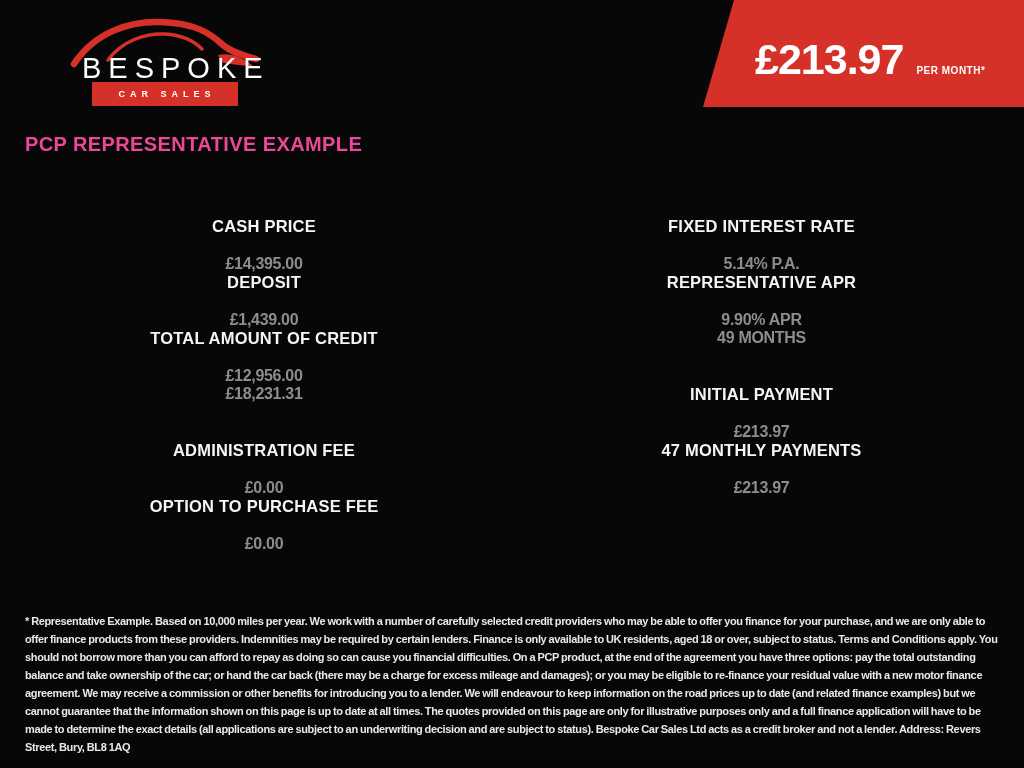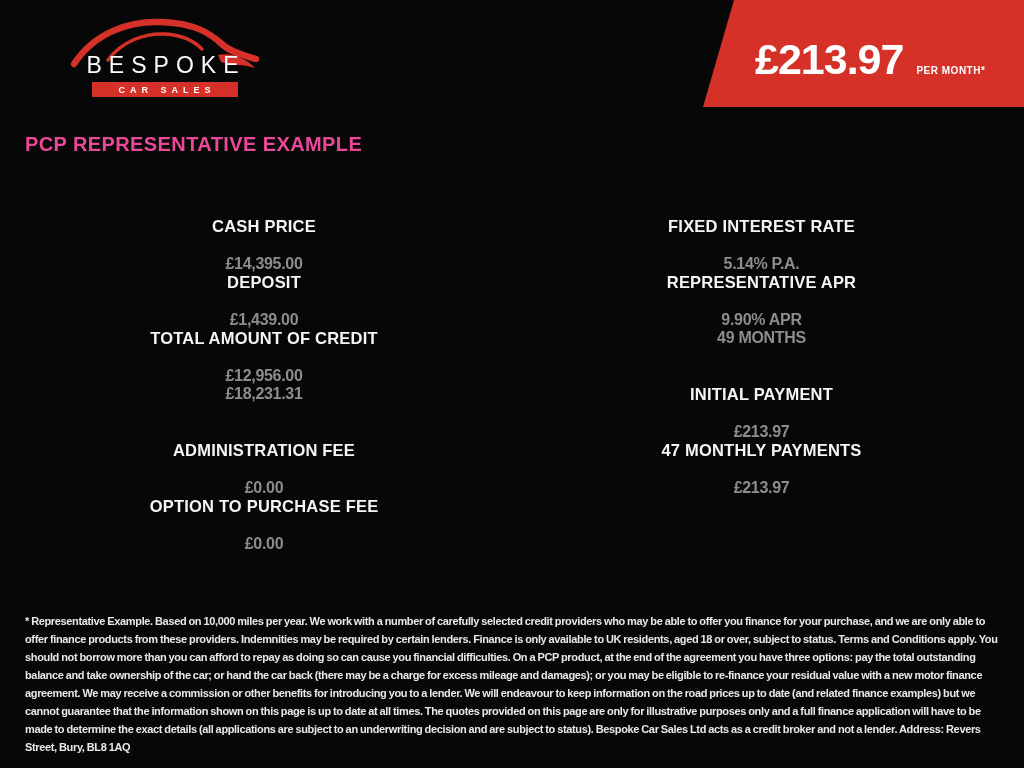--- a/index.html
+++ b/index.html
@@ -15,25 +15,25 @@
     font-family:"Liberation Sans", sans-serif;
     position:relative;
     color:#fff;
   }
 
   
   .logo{position:absolute;left:60px;top:14px;width:210px;height:86px;}
   .logo svg{position:absolute;left:0;top:0;}
   .brand-name{
     position:absolute;left:22px;top:38px;width:168px;
-    font-size:23px;letter-spacing:7px;font-weight:400;color:#fdfdfd;
+    font-size:29px;letter-spacing:7px;font-weight:400;color:#fdfdfd;
     text-align:center;white-space:nowrap;
   }
   .brand-bar{
-    position:absolute;left:32px;top:68px;width:146px;height:15px;
+    position:absolute;left:32px;top:68px;width:146px;height:24px;
     background:var(--accent-red);
     display:flex;align-items:center;justify-content:center;
   }
   .brand-tagline{
     font-size:9px;font-weight:bold;letter-spacing:5px;color:#fff;
     transform:translateX(2px);
   }
 
   
   .banner{

